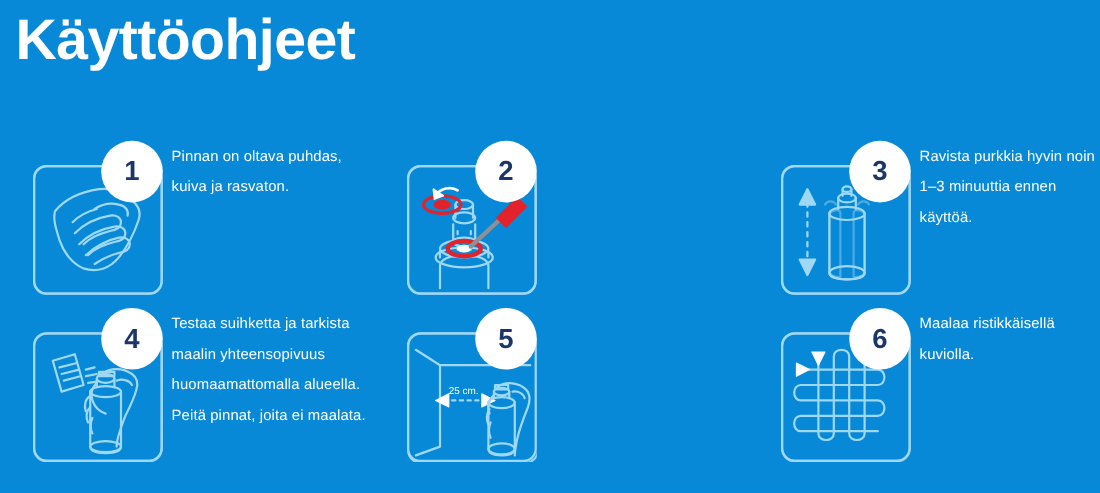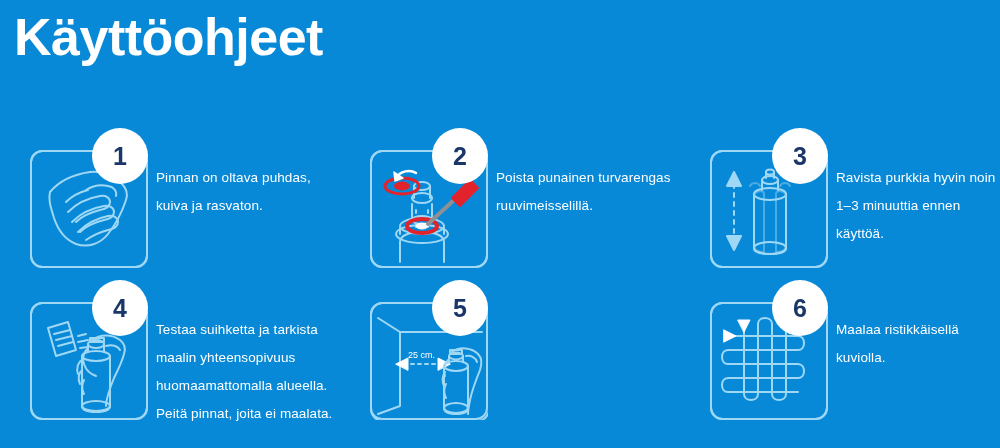--- a/index.html
+++ b/index.html
@@ -99,21 +99,20 @@
   .step-badge span {
     color: #1b3668;
     font-family: "Liberation Sans", sans-serif;
     font-size: 25px;
     font-weight: bold;
     line-height: 1;
   }
 
   
   .step-text {
-    margin-top: 36px;
     margin-left: 24px;
     color: #ffffff;
     font-family: "Liberation Sans", sans-serif;
     font-size: 13.5px;
     line-height: 28px;
     max-width: 180px;
     letter-spacing: 0.1px;
   }
   .step-text.wide { max-width: 190px; }
 </style>
@@ -181,21 +180,20 @@
             <ellipse cx="52" cy="76" rx="6" ry="3" fill="#ffffff" stroke="#ffffff" stroke-width="1"></ellipse>
 
             <path d="M58 74 L84 50" stroke="#8f9094" stroke-width="4"></path>
             <path d="M82 48 L100 30 L108 38 L90 56 Z" fill="#e2232c" stroke="#e2232c" stroke-width="2"></path>
           </svg>
         </div>
         <div class="step-badge">
           <span>2</span>
         </div>
       </div>
-      <div class="step-text">Poista punainen turvarengas ruuvimeisselillä.</div>
     </div>
 
     <div class="step">
       <div class="step-icon-wrap">
         <div class="step-icon-frame">
           <svg viewBox="0 0 118 118" fill="none" stroke="#9fd8f4" stroke-width="2" stroke-linecap="round" stroke-linejoin="round">
             <rect x="1" y="1" width="116" height="116" rx="12" stroke="#9fd8f4" stroke-width="2"></rect>
 
             <path d="M24 34 L24 88" stroke-dasharray="4 5"></path>
             <path d="M24 22 L31 36 L17 36 Z" fill="#9fd8f4"></path>

